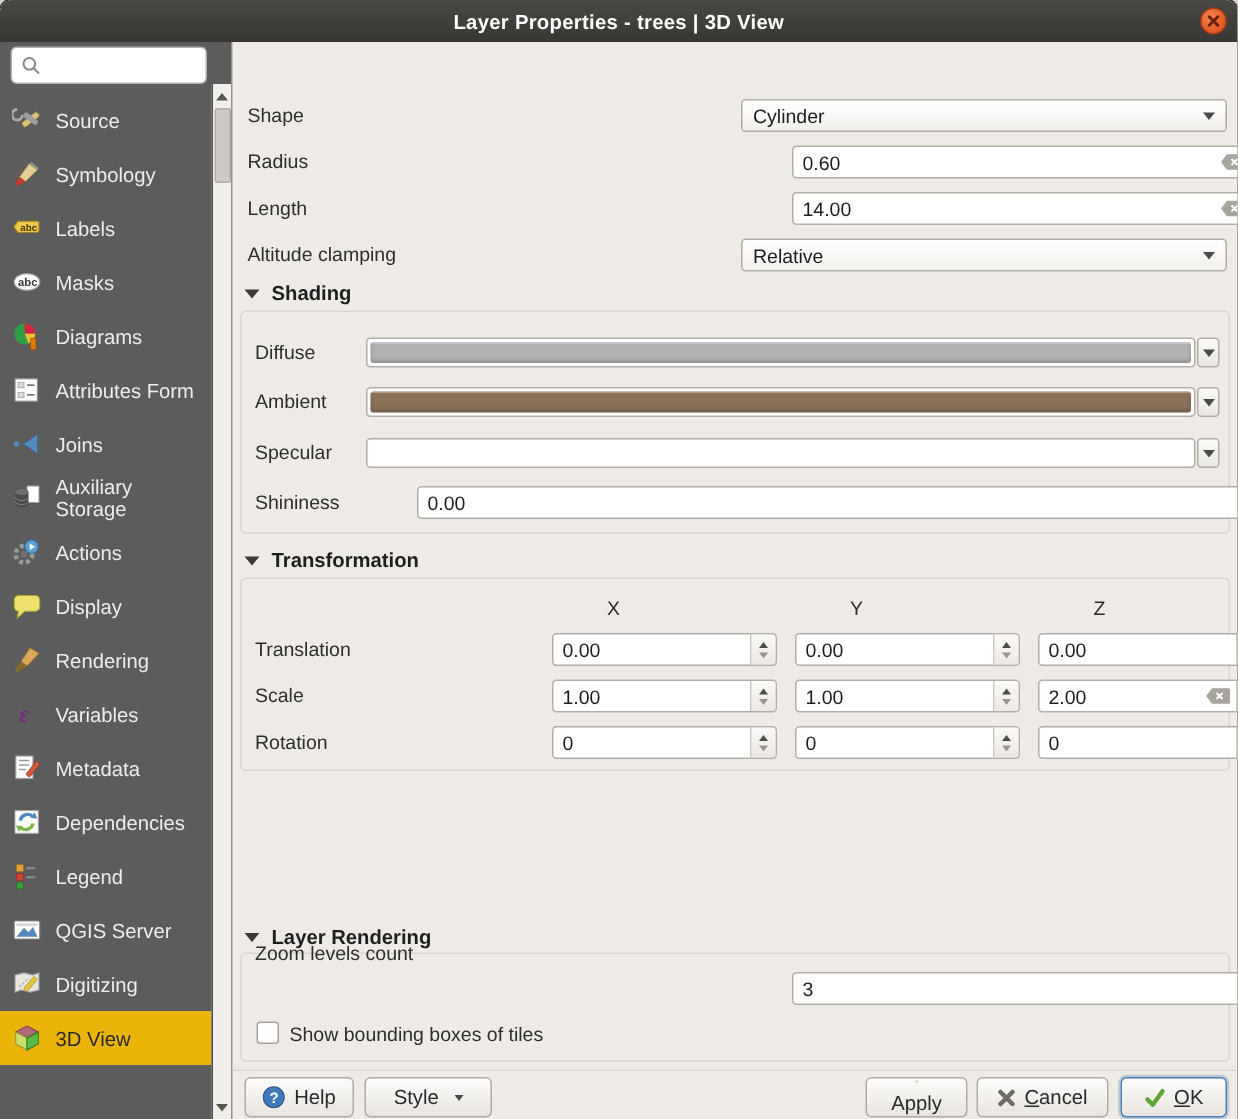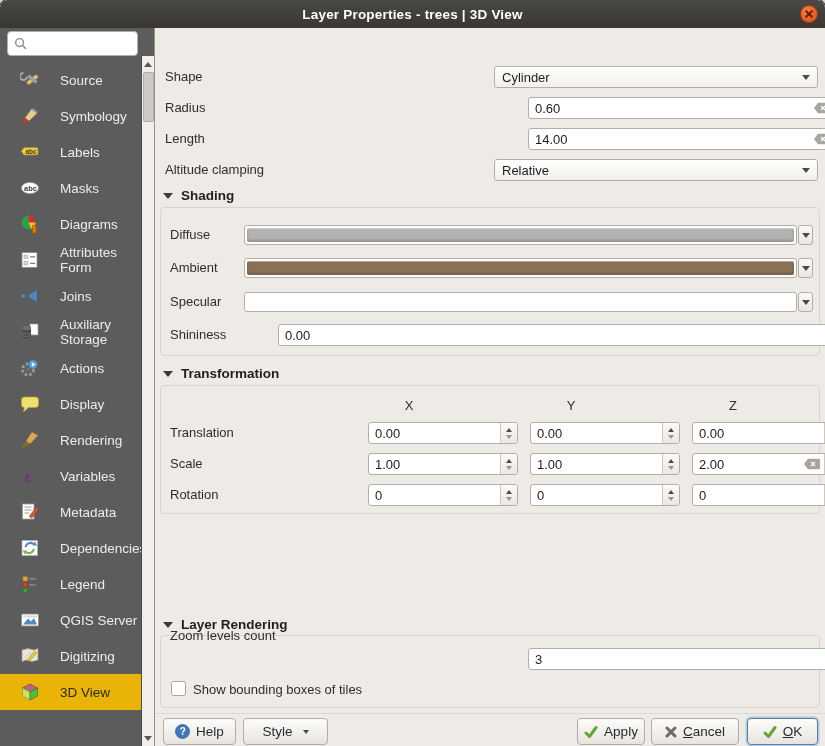--- a/index.html
+++ b/index.html
@@ -17,21 +17,21 @@
   .close-x{width:8px;height:8px;position:relative;}
   .close-x:before,.close-x:after{content:"";position:absolute;left:3px;top:-1px;width:2px;height:10px;background:#6b2008;border-radius:1px;}
   .close-x:before{transform:rotate(45deg);} .close-x:after{transform:rotate(-45deg);}
 
   
   .sidebar{position:absolute;left:0;top:28px;width:154px;height:718px;background:#5c5c5c;border-right:1px solid #96918a;box-sizing:content-box;}
   .search-box{position:absolute;left:7px;top:3px;width:131px;height:25px;background:#fff;
     border:1px solid #b3afa8;border-radius:4px;display:flex;align-items:center;padding-left:6px;box-sizing:border-box;}
   .search-box input{border:none;outline:none;flex:1;min-width:0;font-size:13px;font-family:"Liberation Sans",sans-serif;background:transparent;margin-left:5px;}
   .nav{position:absolute;left:0;top:34px;width:141px;}
-  .nav-item{height:36px;display:flex;align-items:center;gap:20px;padding-left:20px;box-sizing:border-box;
+  .nav-item{height:36px;display:flex;align-items:center;gap:9px;padding-left:8px;box-sizing:border-box;
     color:#ececec;font-size:13.5px;cursor:default;}
   .nav-item.selected{background:#eab308;color:#2b2b2b;}
   .nav-ic{width:20px;height:20px;flex:0 0 20px;display:flex;align-items:center;justify-content:flex-end;}
   .nav-label{line-height:15px;width:96px;}
   
   .sb-scroll{position:absolute;left:141px;top:28px;width:13px;height:690px;background:#f1efec;border-left:1px solid #4c4c4c;box-sizing:border-box;}
   .sb-arrow{position:absolute;left:0;width:12px;height:14px;display:flex;align-items:center;justify-content:center;}
   .tri-up{width:0;height:0;border-left:4px solid transparent;border-right:4px solid transparent;border-bottom:5px solid #5a5650;}
   .tri-dn{width:0;height:0;border-left:4px solid transparent;border-right:4px solid transparent;border-top:5px solid #5a5650;}
   .sb-thumb{position:absolute;left:1px;top:16px;width:9px;height:48px;background:#cdc9c4;border:1px solid #b1ada6;border-radius:2px;}
@@ -495,21 +495,21 @@
           <text x="4.7" y="11" font-size="10" font-weight="bold" fill="#fff" font-family="Liberation Sans,sans-serif">?</text>
         </svg>
       <span>Help</span>
     </button>
 
     <button class="btn" style="left:88px;width:85px;">
       <span>Style</span>
       <span class="dd-arrow"></span>
     </button>
 
-    <button class="btn" style="left:422px;width:68px;">
+    <button class="btn" style="left:422px;width:68px;flex-direction:column;">
       <svg width="14" height="14" viewBox="0 0 14 14">
           <path d="M2 8 L5.5 11.5 L12 2.5" stroke="#63a638" stroke-width="3" fill="none" stroke-linecap="round" stroke-linejoin="round"></path>
         </svg>
       <span>Apply</span>
     </button>
 
     <button class="btn" style="left:496px;width:88px;">
       <svg width="12" height="12" viewBox="0 0 12 12">
           <path d="M2 2 L10 10 M10 2 L2 10" stroke="#6e6a66" stroke-width="3" stroke-linecap="round"></path>
         </svg>

